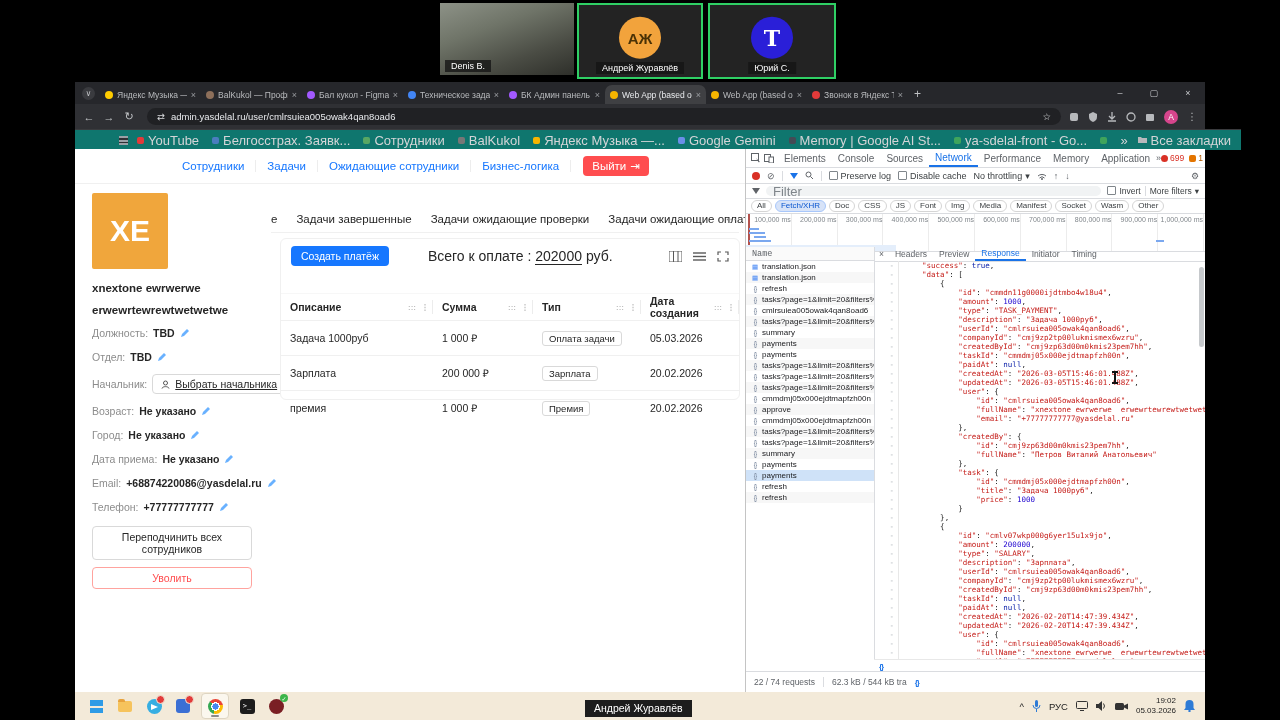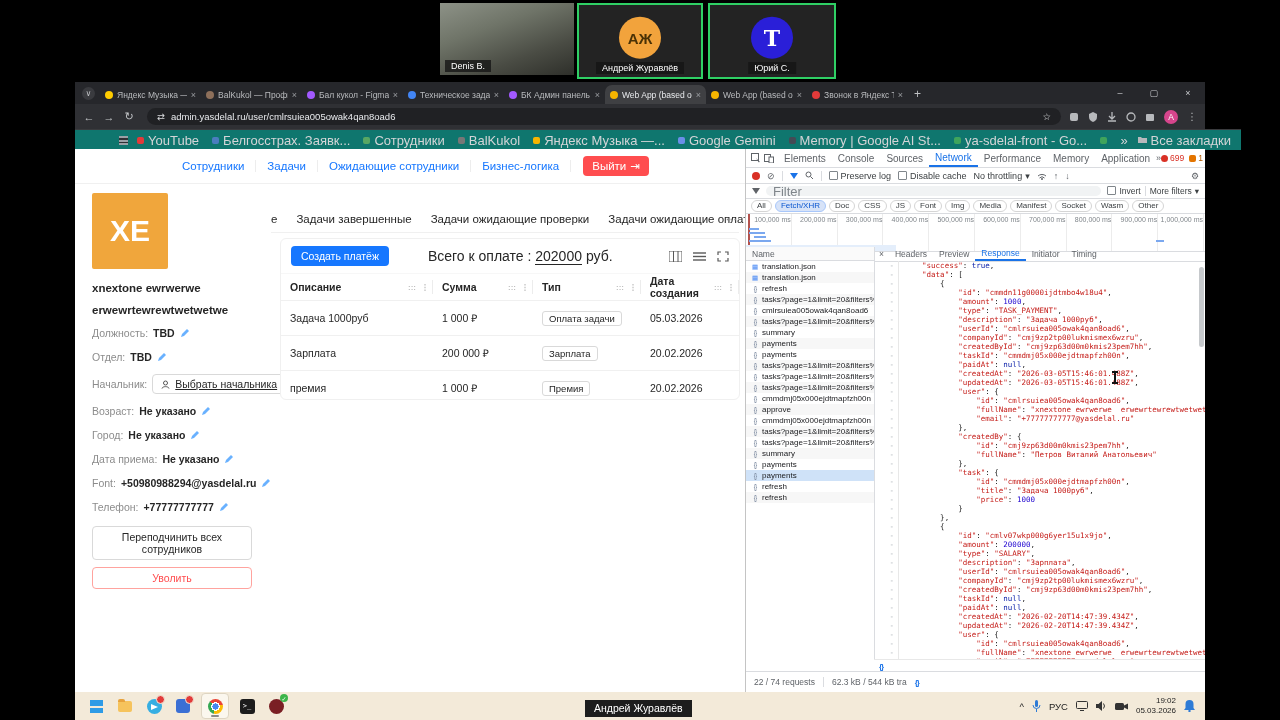--- a/index.html
+++ b/index.html
@@ -72,21 +72,21 @@
   .card{position:absolute;left:205px;top:89px;width:460px;height:162px;border:1px solid #f0f0f0;
         border-radius:6px;box-sizing:border-box;background:#fff;}
   .cardbar{height:34px;display:flex;align-items:center;padding:0 10px;gap:12px;}
   .bluebtn{background:#1677ff;color:#fff;border:none;border-radius:4px;font-size:10.5px;
            padding:4px 10px;font-family:inherit;}
   .totaltxt{font-size:14px;color:#262626;padding-left:27px;}
   .totaltxt .uline{border-bottom:1px solid #262626;}
   .cardicons{margin-left:auto;display:flex;gap:11px;align-items:center;}
   .tgrid{display:grid;grid-template-columns:152px 100px 108px 1fr;font-size:10.5px;}
   .th{height:26px;display:flex;align-items:center;padding-left:9px;font-weight:bold;position:relative;
-      border-top:1px solid #f7f7f7;}
+      border-top:1px solid #f7f7f7;margin-top:20px;}
   .th .hic{margin-left:auto;display:flex;gap:5px;align-items:center;color:#bfbfbf;font-size:8px;padding-right:4px;}
   .th:after{content:"";position:absolute;right:0;top:6px;bottom:6px;width:1px;background:#ececec;}
   .td{height:34px;display:flex;align-items:center;padding-left:9px;border-top:1px solid #f0f0f0;}
   .tag{border:1px solid #d9d9d9;border-radius:3px;background:#fff;font-size:9.5px;padding:1px 6px;}
   
   .devtools{position:relative;width:460px;height:543px;background:#fff;border-left:1px solid #c4c4c4;
             box-sizing:border-box;flex:none;color:#3c4043;overflow:hidden;}
   .dt-row1{height:18px;border-bottom:1px solid #dadce0;display:flex;align-items:center;font-size:10px;color:#5f6368;}
   .dt-tab{padding:0 6px;height:100%;display:flex;align-items:center;white-space:nowrap;}
   .dt-tab.active{color:#1a73e8;border-bottom:2px solid #1a73e8;box-sizing:border-box;}
@@ -107,21 +107,21 @@
   .dt-row3 .right{display:flex;align-items:center;gap:4px;font-size:8.5px;white-space:nowrap;}
   .dt-chips{height:14px;border-bottom:1px solid #dadce0;display:flex;align-items:center;gap:3px;padding:0 5px;}
   .chip{border:1px solid #d5d5d5;border-radius:7px;font-size:8px;padding:0 5px;line-height:10px;color:#3c4043;white-space:nowrap;}
   .chip.active{background:#d7e3f8;border-color:#a8c7fa;color:#0b57d0;}
   .timeline{position:relative;height:37px;border-bottom:1px solid #dadce0;overflow:hidden;}
   .tlmark{position:absolute;background:#7ba8ef;}
   .tlband{position:absolute;left:0;bottom:0;height:6px;background:#e4eefb;width:150px;}
   .tlstart{position:absolute;left:2px;top:0;bottom:6px;width:2px;background:#b3524d;}
   .reqlist{position:absolute;left:0;top:98px;width:128px;bottom:20px;border-right:1px solid #dadce0;overflow:hidden;}
   .reqhead{height:13px;border-bottom:1px solid #dadce0;font-size:8.5px;color:#5f6368;display:flex;
-           align-items:center;padding-left:6px;background:#fafafa;}
+           align-items:center;padding-left:6px;background:#fafafa;font-family:Liberation Mono, monospace;}
   .req{height:11px;display:flex;align-items:center;gap:3px;padding-left:5px;font-size:8px;color:#202124;white-space:nowrap;overflow:hidden;}
   .req:nth-child(even){background:#f7f7f7;}
   .req.selected{background:#cfe2f8;}
   .req .ric{font-size:6.5px;flex:none;width:8px;text-align:center;}
   .ric.b{color:#4285f4;}
   .ric.g{color:#7c8aa0;letter-spacing:-1px;}
   .resp{position:absolute;left:128px;top:98px;right:0;bottom:20px;overflow:hidden;}
   .rtabs{height:14px;border-bottom:1px solid #dadce0;display:flex;align-items:center;font-size:8.5px;color:#5f6368;}
   .rtabs .rx{padding:0 5px;color:#5f6368;}
   .rtab{padding:0 6px;height:100%;display:flex;align-items:center;}
@@ -431,22 +431,22 @@
               <div class="frow">
                 <span class="flabel">Дата приема:</span>
                 <span class="fval">Не указано</span>
                 <span class="icon-svg">
                   <svg width="10" height="10">
                     <path d="M1 9l1-3 5-5 2 2-5 5z" fill="#69b1ff"></path>
                   </svg>
                 </span>
               </div>
               <div class="frow">
-                <span class="flabel">Font:</span>
-                <span class="fval">+50980988294@yasdelal.ru</span>
+                <span class="flabel">Email:</span>
+                <span class="fval">+68874220086@yasdelal.ru</span>
                 <span class="icon-svg y">
                   <svg width="10" height="10">
                     <path d="M1 9l1-3 5-5 2 2-5 5z" fill="#69b1ff"></path>
                   </svg>
                 </span>
               </div>
               <div class="frow">
                 <span class="flabel">Телефон:</span>
                 <span class="fval">+77777777777</span>
                 <span class="icon-svg y">

